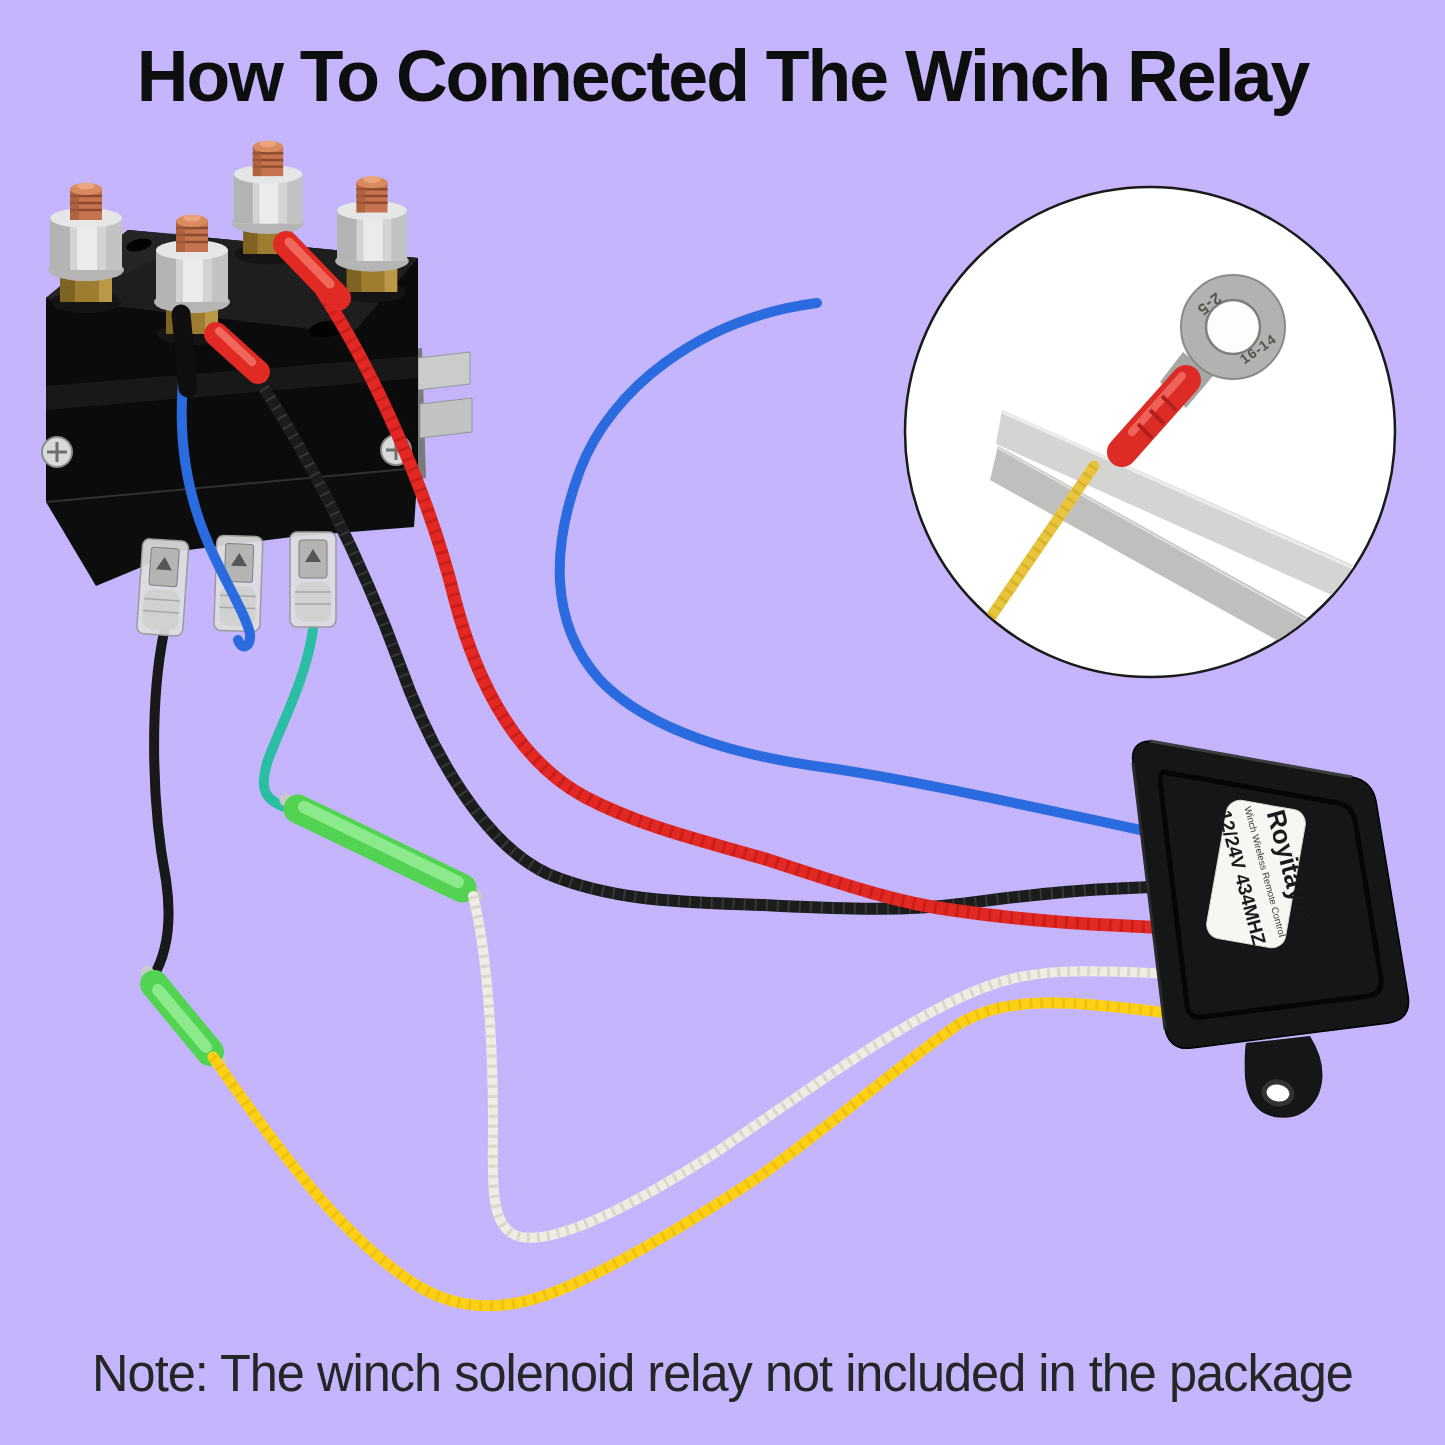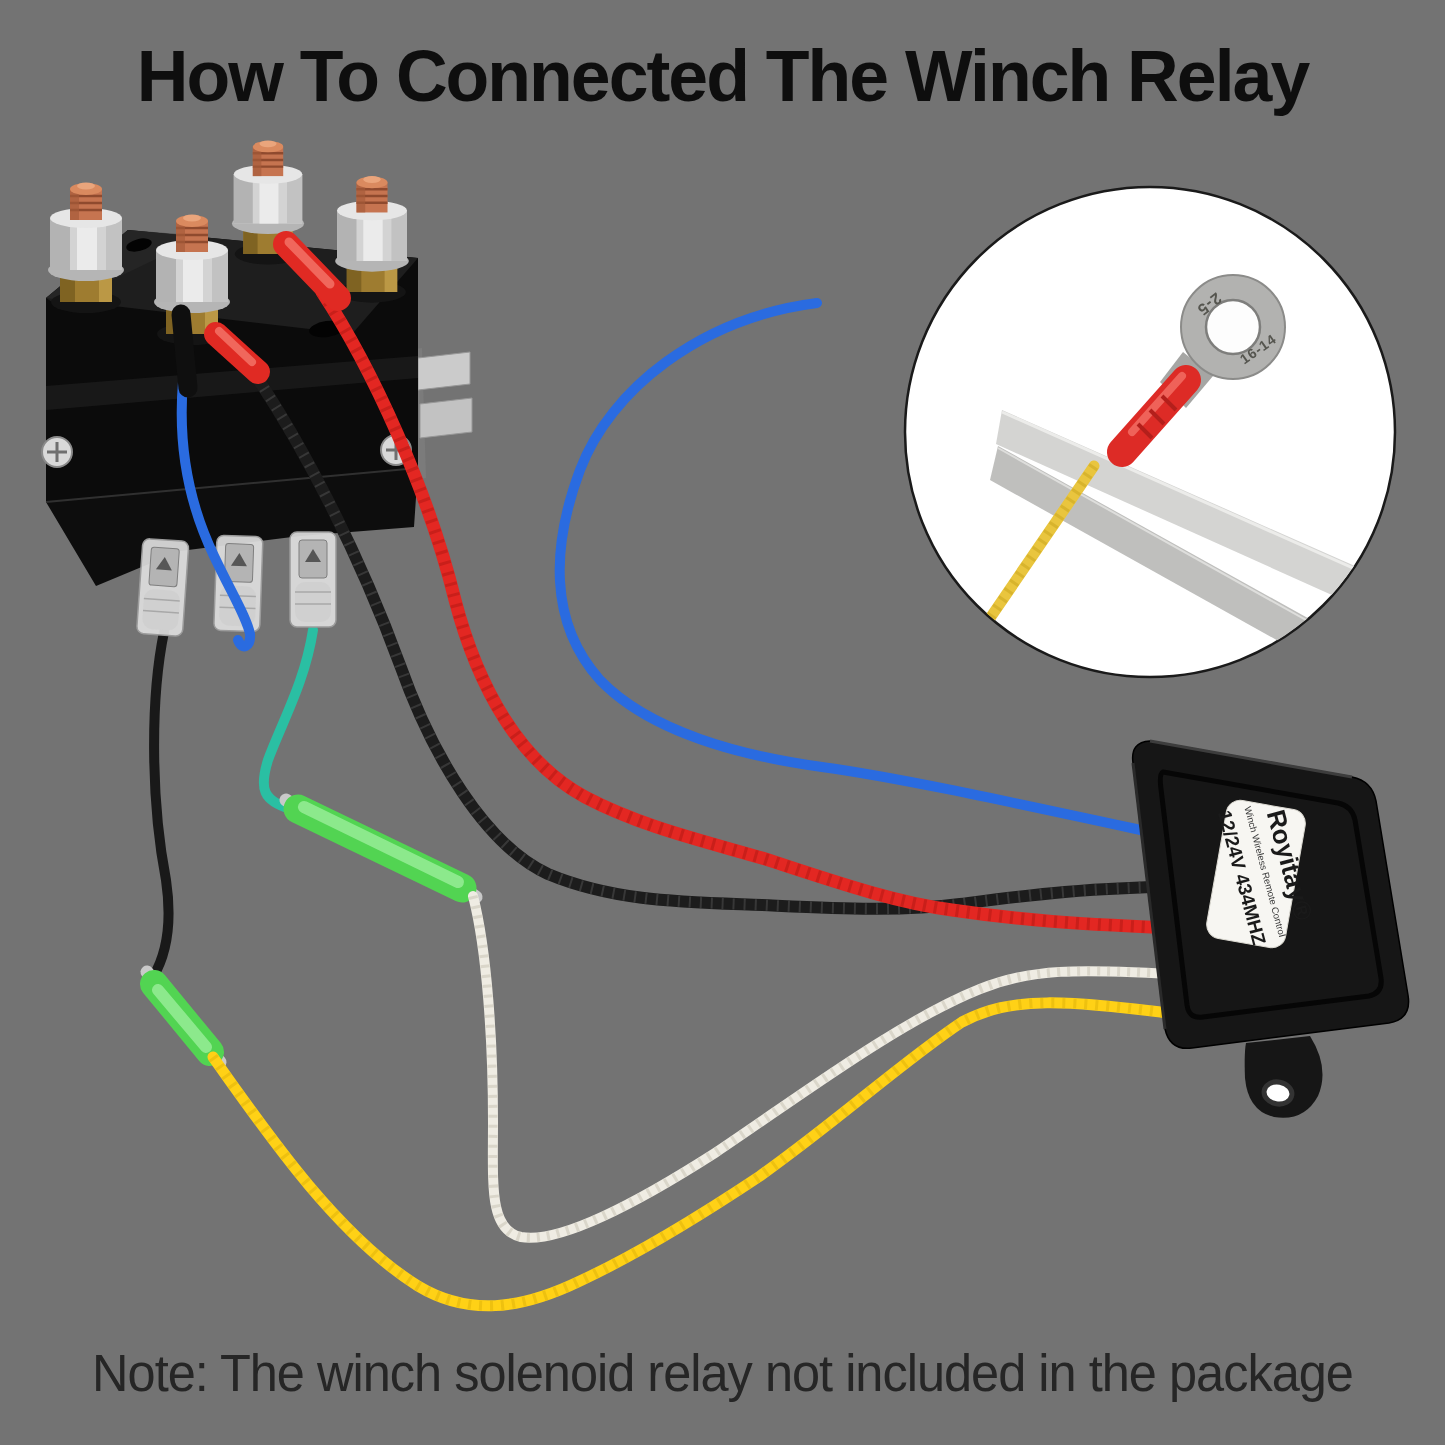--- a/index.html
+++ b/index.html
@@ -1,17 +1,17 @@
 <!DOCTYPE html>
 <html><head>
 <meta charset="utf-8">
 <style>
   html,body{margin:0;padding:0;background:#ffffff;}
   .stage{
-    position:relative;width:1445px;height:1445px;background:#737373;
+    position:relative;width:1445px;height:1445px;background:#c4b5fd;
     overflow:hidden;font-family:"Liberation Sans",sans-serif;
   }
   .title{
     position:absolute;left:0;right:0;top:34px;text-align:center;
     font-size:73px;font-weight:800;letter-spacing:-2px;color:#0e0e0e;
     transform:scaleX(0.98);white-space:nowrap;
   }
   .note{
     position:absolute;left:0;right:0;top:1344px;text-align:center;
     font-size:51px;font-weight:400;letter-spacing:-1px;color:#262626;

